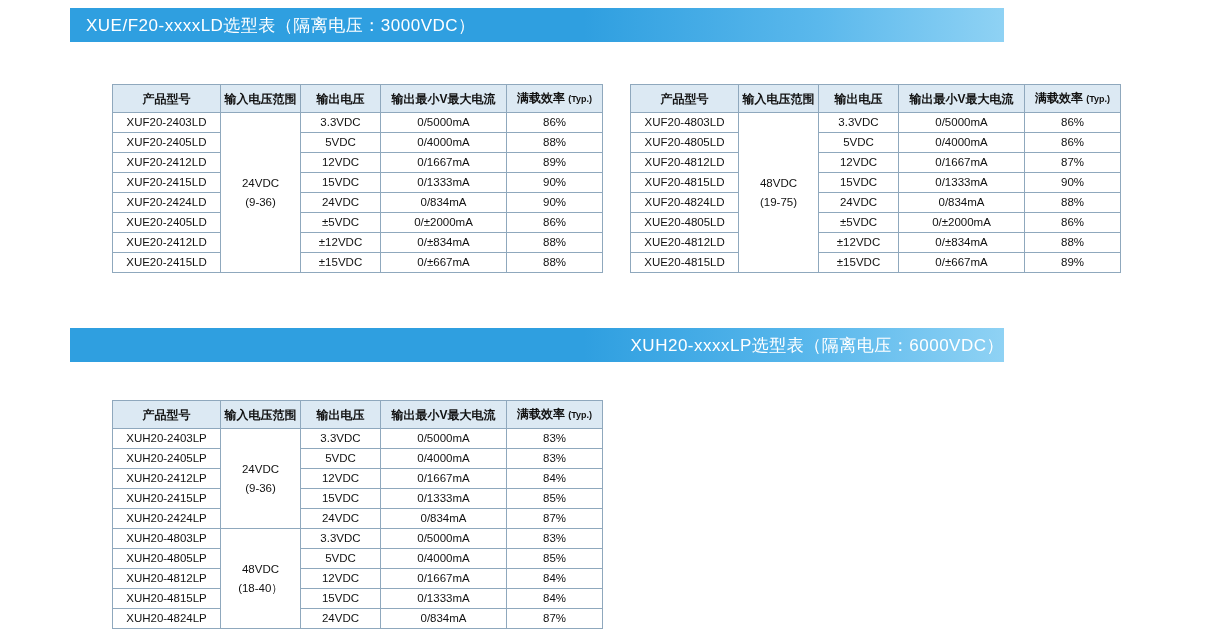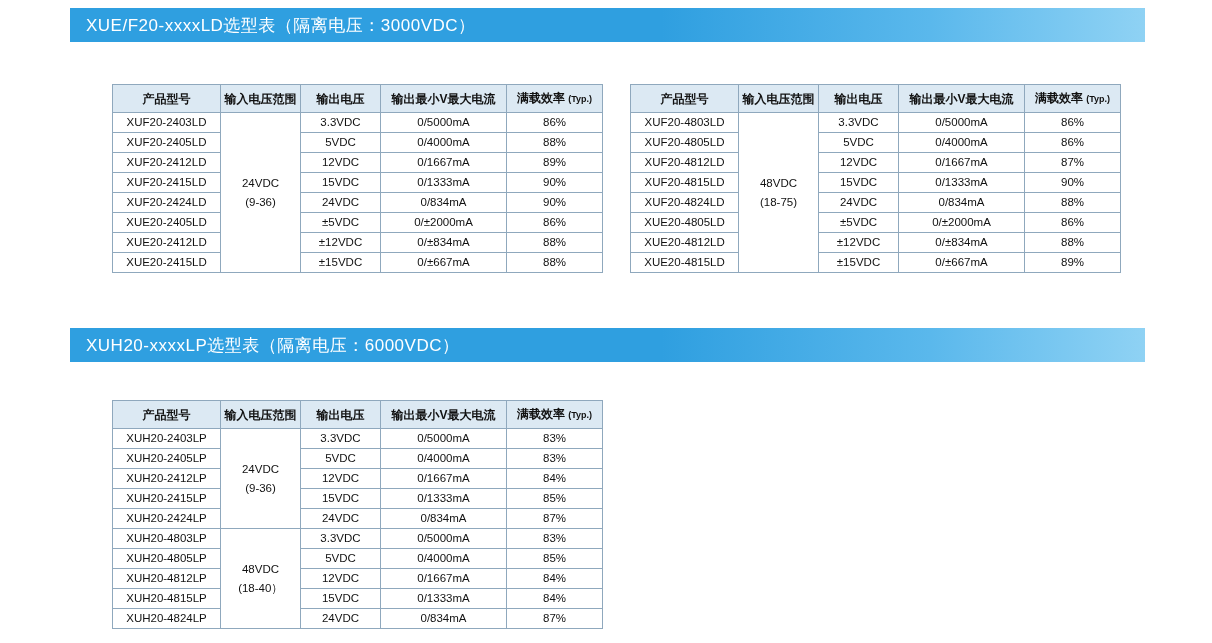--- a/index.html
+++ b/index.html
@@ -13,38 +13,38 @@
     font-family: "Liberation Sans", sans-serif;
     font-size: 12px;
     color: #000000;
     position: relative;
     overflow: hidden;
   }
 
   .section-banner {
     position: absolute;
     left: 70px;
-    width: 1075px;
+    width: 934px;
     height: 34px;
     background: linear-gradient(to right, #2f9fe0 0%, #2f9fe0 55%, #5ab8ec 80%, #8fd2f4 100%);
     display: flex;
     align-items: center;
     box-sizing: border-box;
     padding-left: 16px;
   }
   .section-banner .title {
     color: #ffffff;
     font-size: 17px;
     letter-spacing: 0.5px;
     font-weight: 400;
     white-space: nowrap;
   }
 
   #banner-1 { top: 8px; }
-  #banner-2 { top: 328px; }
+  #banner-2 { top: 328px; justify-content: flex-end; }
 
   .tbl {
     position: absolute;
     border-collapse: collapse;
     table-layout: fixed;
     background: #ffffff;
   }
   .tbl th, .tbl td {
     border: 1px solid #8fa8bd;
     text-align: center;
@@ -178,21 +178,21 @@
       <th>输出电压</th>
       <th>输出最小V最大电流</th>
       <th><span>满载效率</span> <span class="small">(Typ.)</span></th>
     </tr>
   </thead>
   <tbody>
     <tr>
       <td>XUF20-4803LD</td>
       <td class="merged-cell" rowspan="8">
         <div>48VDC</div>
-        <div>(18-75)</div>
+        <div>(19-75)</div>
       </td>
       <td>3.3VDC</td>
       <td>0/5000mA</td>
       <td>86%</td>
     </tr>
     <tr>
       <td>XUF20-4805LD</td>
       <td>5VDC</td>
       <td>0/4000mA</td>
       <td>86%</td>

